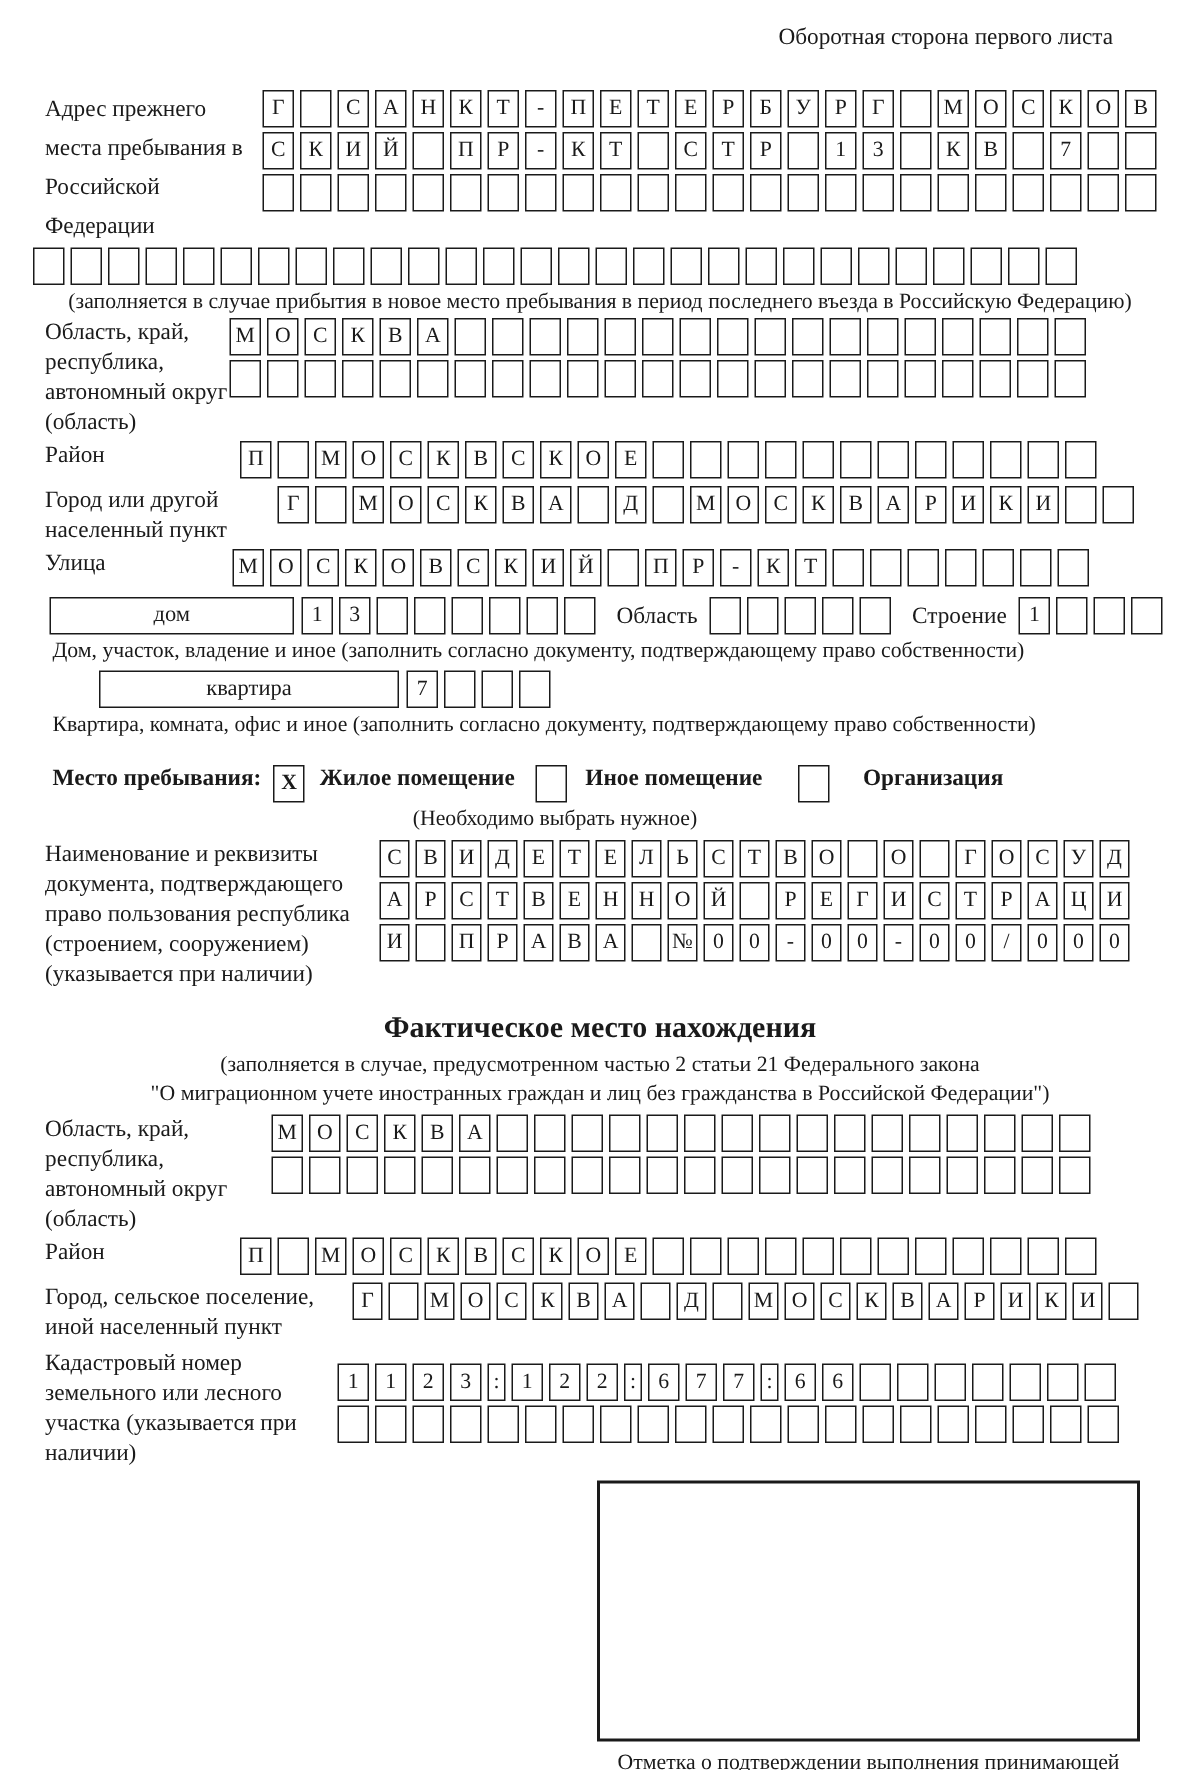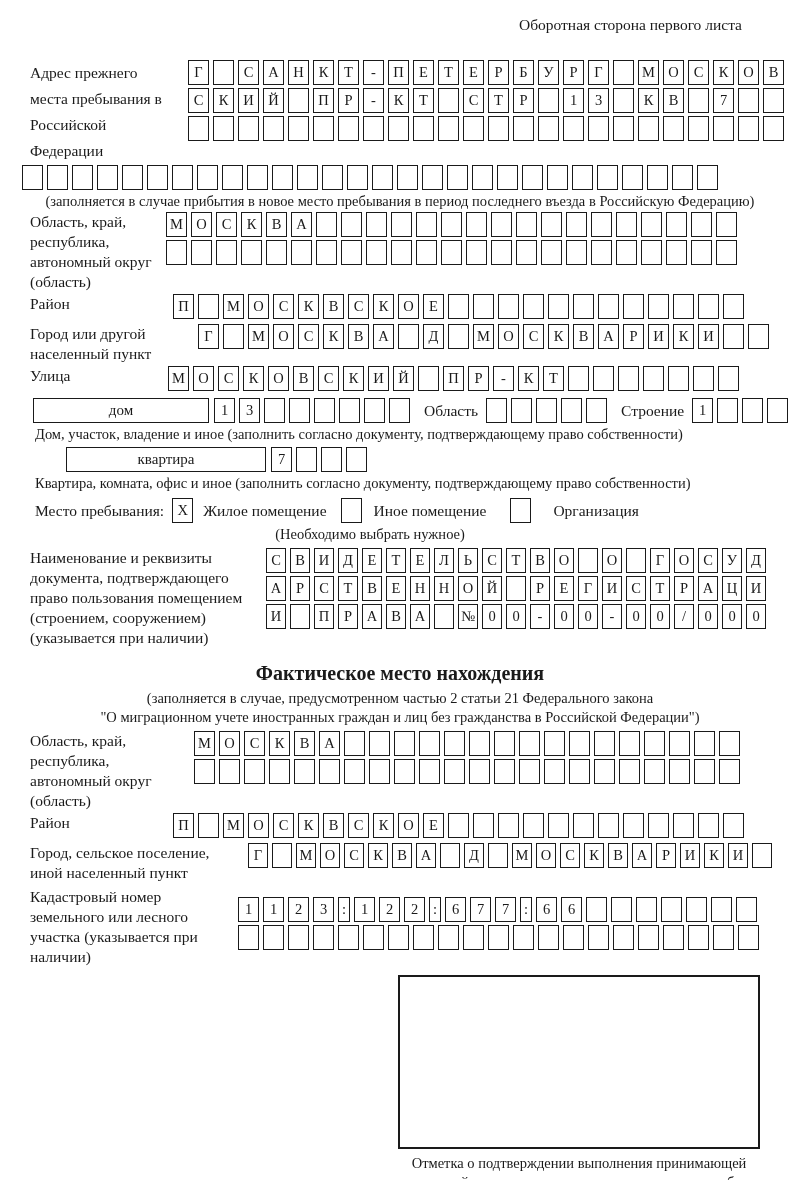--- a/index.html
+++ b/index.html
@@ -15,21 +15,21 @@
 
   .boxrow { display: flex; margin-bottom: 3px; }
   .cbox {
     width: 21px; height: 25px; border: 1.6px solid #1a1a1a; margin-right: 4px;
     display: inline-flex; align-items: center; justify-content: center;
     font-size: 14.5px; flex: none; font-family: "Liberation Serif", serif;
   }
   .cbox.narrow { width: 12px; }
   .tight .cbox { width: 20px; margin-right: 4px; }
 
-  .field { display: flex; align-items: flex-start; gap: 13px; }
+  .field { display: flex; align-items: flex-start; }
   .f-label { line-height: 20px; flex: none; }
   .f-rows { flex: none; }
 
   .prev-block { margin-top: 26px; }
   .prev-block .f-label { width: 145px; line-height: 26px; }
   .overflow-row { margin-left: -8px; margin-top: 1px; }
   .caption { text-align: center; font-size: 14.5px; margin-top: 2px; }
 
   .sec-title { text-align: center; font-weight: bold; font-size: 16px; margin-top: 7px; }
 
@@ -41,21 +41,21 @@
 
   .big-box {
     border: 1.6px solid #1a1a1a; height: 25px; display: inline-flex; flex: none;
     align-items: center; justify-content: center; margin-right: 5px; font-size: 15px;
   }
   .dom-row { display: flex; align-items: center; margin-left: 3px; margin-top: 4px; }
   .dom-row .inline-lbl { padding: 0 8px 0 10px; flex: none; }
   .kv-row { display: flex; align-items: center; margin-left: 15px; margin-top: 4px; padding-left: 21px; }
   .sub-caption { font-size: 14.5px; margin-top: 3px; margin-left: 5px; }
 
-  .mesto-row { display: flex; align-items: center; margin-top: 6px; margin-left: 5px; }
+  .mesto-row { display: flex; margin-top: 18px; margin-left: 5px; font-weight: bold; }
   .mesto-row .gap-s { margin: 0 10px 0 8px; } 
   .mesto-row .gap-m { margin: 0 12px 0 14px; }
   .mesto-row .gap-l { margin: 0 0 0 24px; }
   .choose-note { text-align: center; font-size: 14.5px; margin-top: 3px; margin-left: -60px; }
 
   .doc-block { margin-top: 5px; }
   .doc-block .f-label { line-height: 20px; }
 
   .fact-title { text-align: center; font-weight: bold; font-size: 20px; margin-top: 14px; }
   .fact-note { text-align: center; font-size: 14.5px; line-height: 19px; }
@@ -325,21 +325,21 @@
         <span class="cbox"></span>
         <span class="cbox"></span>
         <span class="cbox"></span>
         <span class="cbox"></span>
         <span class="cbox"></span>
         <span class="cbox"></span>
       </div>
   </div>
 
   <div class="dom-row">
-    <div class="big-box" style="width:176px;text-align:center;">дом</div>
+    <div class="big-box" style="width:163px;text-align:center;">дом</div>
     <div class="boxrow" style="margin-bottom:0;">
         <span class="cbox">1</span>
         <span class="cbox">3</span>
         <span class="cbox"></span>
         <span class="cbox"></span>
         <span class="cbox"></span>
         <span class="cbox"></span>
         <span class="cbox"></span>
         <span class="cbox"></span>
       </div>
@@ -377,21 +377,21 @@
     <span class="cbox gap-s">X</span>
     <span>Жилое помещение</span>
     <span class="cbox gap-m"></span>
     <span>Иное помещение</span>
     <span class="cbox gap-l"></span>
     <span style="margin-left:22px;">Организация</span>
   </div>
   <div class="choose-note">(Необходимо выбрать нужное)</div>
 
   <div class="field doc-block">
-    <div class="f-label w223">Наименование и реквизиты документа, подтверждающего право пользования помещением (строением, сооружением) (указывается при наличии)</div>
+    <div class="f-label w223">Наименование и реквизиты документа, подтверждающего право пользования республика (строением, сооружением) (указывается при наличии)</div>
     <div class="f-rows tight">
       <div class="boxrow">
           <span class="cbox">С</span>
           <span class="cbox">В</span>
           <span class="cbox">И</span>
           <span class="cbox">Д</span>
           <span class="cbox">Е</span>
           <span class="cbox">Т</span>
           <span class="cbox">Е</span>
           <span class="cbox">Л</span>

